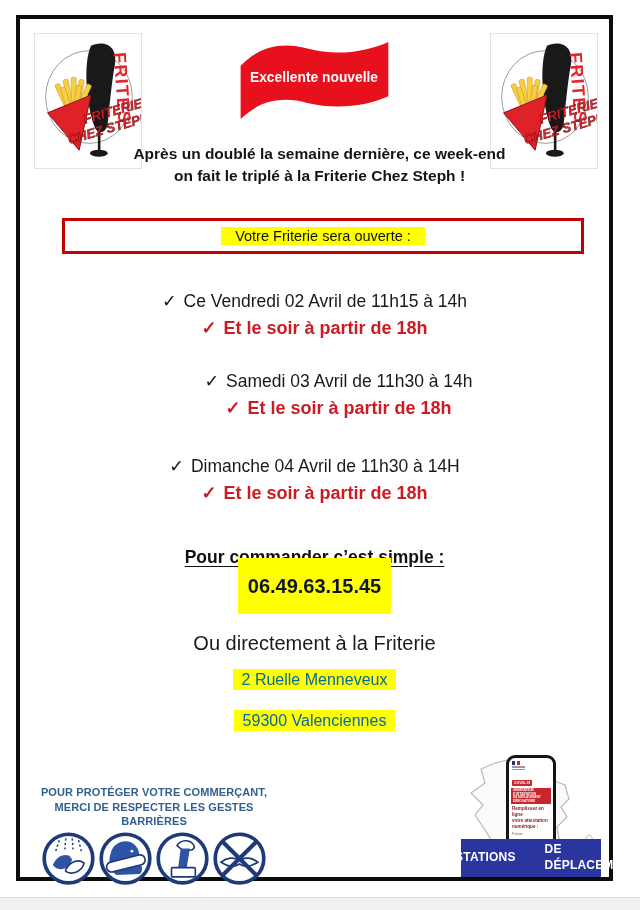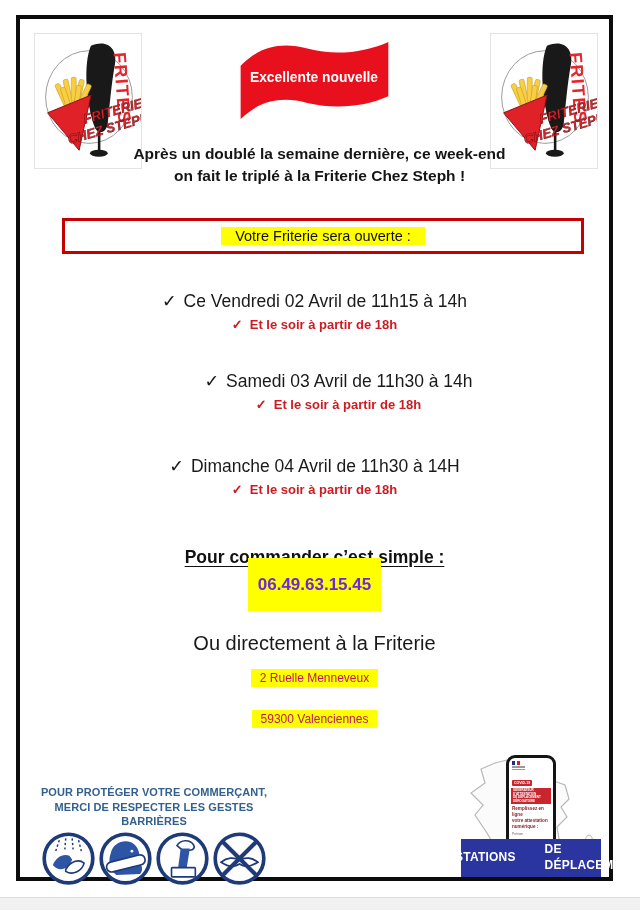--- a/index.html
+++ b/index.html
@@ -28,30 +28,30 @@
 
   .openbox{
     left:42px;top:199px;width:516px;height:30px;border:3px solid #c40000;
     display:flex;align-items:center;justify-content:center;box-sizing:content-box;
   }
   .hl{background:#ffff00;}
   .openbox .hl{font-size:14.5px;color:#111;padding:1px 14px;}
 
   .sched{width:100%;text-align:center;}
   .sched .day{font-size:17.5px;color:#1a1a1a;}
-  .sched .eve{font-size:13px;font-weight:bold;color:#cc1b22;margin-top:5px;}
+  .sched .eve{font-size:18px;font-weight:bold;color:#cc1b22;margin-top:5px;}
   .chk{margin-right:7px;}
   .sg1{top:272px;} .sg2{top:352px;padding-left:24px;} .sg3{top:437px;}
 
   .order-title{top:528px;font-size:17.5px;font-weight:bold;color:#111;}
   .order-title span{text-decoration:underline;text-underline-offset:3px;}
   .phone-line{top:556px;}
-  .phone-line .hl{font-size:17px;font-weight:bold;padding:17px 10px;color:#6d28d9;}
+  .phone-line .hl{font-size:20px;font-weight:bold;padding:17px 10px;color:#0f172a;}
   .alt-line{top:613px;font-size:20px;color:#1a1a1a;}
-  .addr{font-size:12px;color:#be185d;}
+  .addr{font-size:16px;color:#0369a1;}
   .addr .hl{padding:2px 9px;}
   .a1{top:652px;} .a2{top:693px;}
 
   
   .footer-left{left:8px;top:766px;width:252px;text-align:center;}
   .protect{font-size:11px;font-weight:bold;color:#33618f;line-height:1.32;letter-spacing:.1px;}
   .gestes{margin-top:2px;display:flex;justify-content:center;gap:2px;}
   .gestes svg{width:55px;height:55px;display:block;}
 
   

